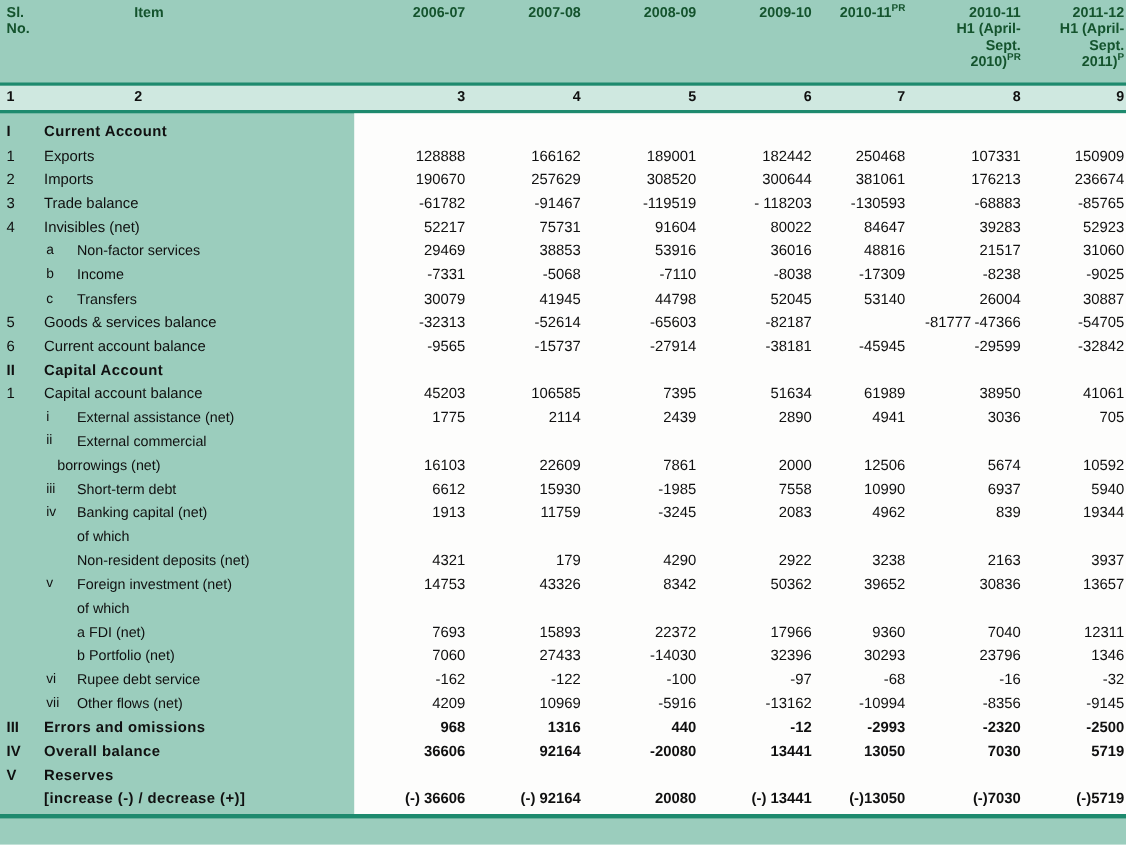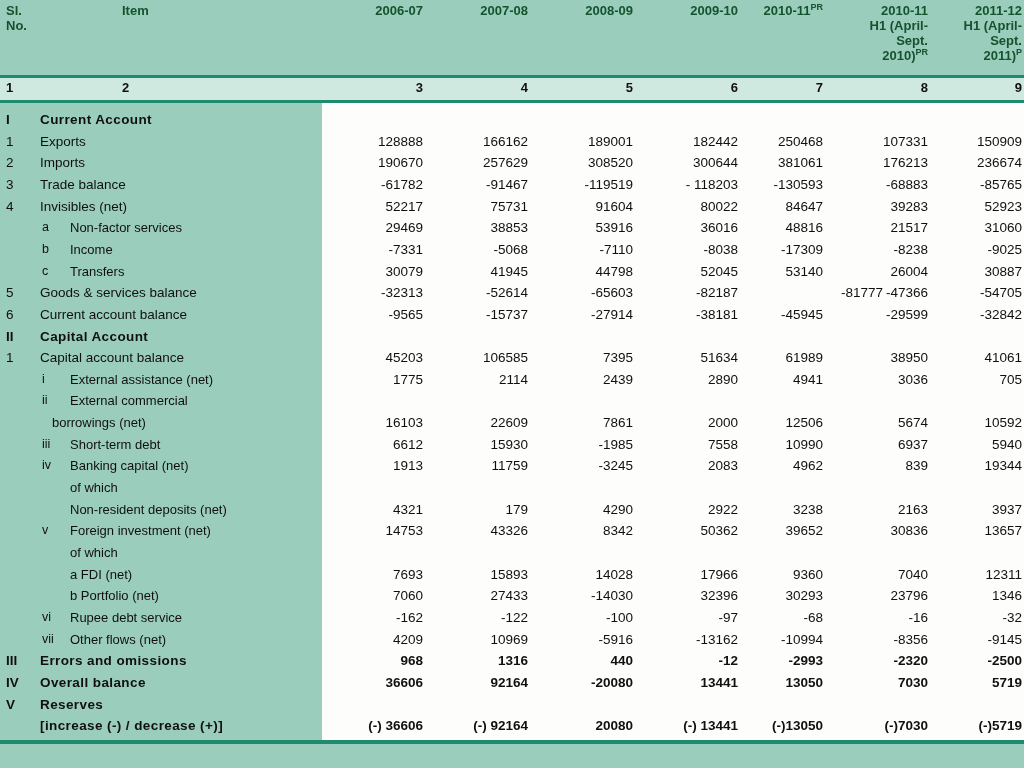--- a/index.html
+++ b/index.html
@@ -279,21 +279,21 @@
       </div>
       <div class="row" style="top: 545px;">
         <div class="sl" style="top: 0px; left: 42px; font-size: 12.5px;"></div>
         <div class="lbl" style="left: 70px; top: 0px; font-size: 13px;">of  which</div>
       </div>
       <div class="row" style="top: 566.65px;">
         <div class="sl" style="top: 0px; left: 42px; font-size: 12.5px;"></div>
         <div class="lbl" style="left: 70px; top: 0px; font-size: 13px;">a  FDI (net)</div>
         <div class="val" style="left: 319px; top: 0px;">7693</div>
         <div class="val" style="left: 424px; top: 0px;">15893</div>
-        <div class="val" style="left: 529px; top: 0px;">14028</div>
+        <div class="val" style="left: 529px; top: 0px;">22372</div>
         <div class="val" style="left: 634px; top: 0px;">17966</div>
         <div class="val" style="left: 719px; top: 0px;">9360</div>
         <div class="val" style="left: 824px; top: 0px;">7040</div>
         <div class="val" style="left: 918px; top: 0px;">12311</div>
       </div>
       <div class="row" style="top: 588.3px;">
         <div class="sl" style="top: 0px; left: 42px; font-size: 12.5px;"></div>
         <div class="lbl" style="left: 70px; top: 0px; font-size: 13px;">b  Portfolio (net)</div>
         <div class="val" style="left: 319px; top: 0px;">7060</div>
         <div class="val" style="left: 424px; top: 0px;">27433</div>

